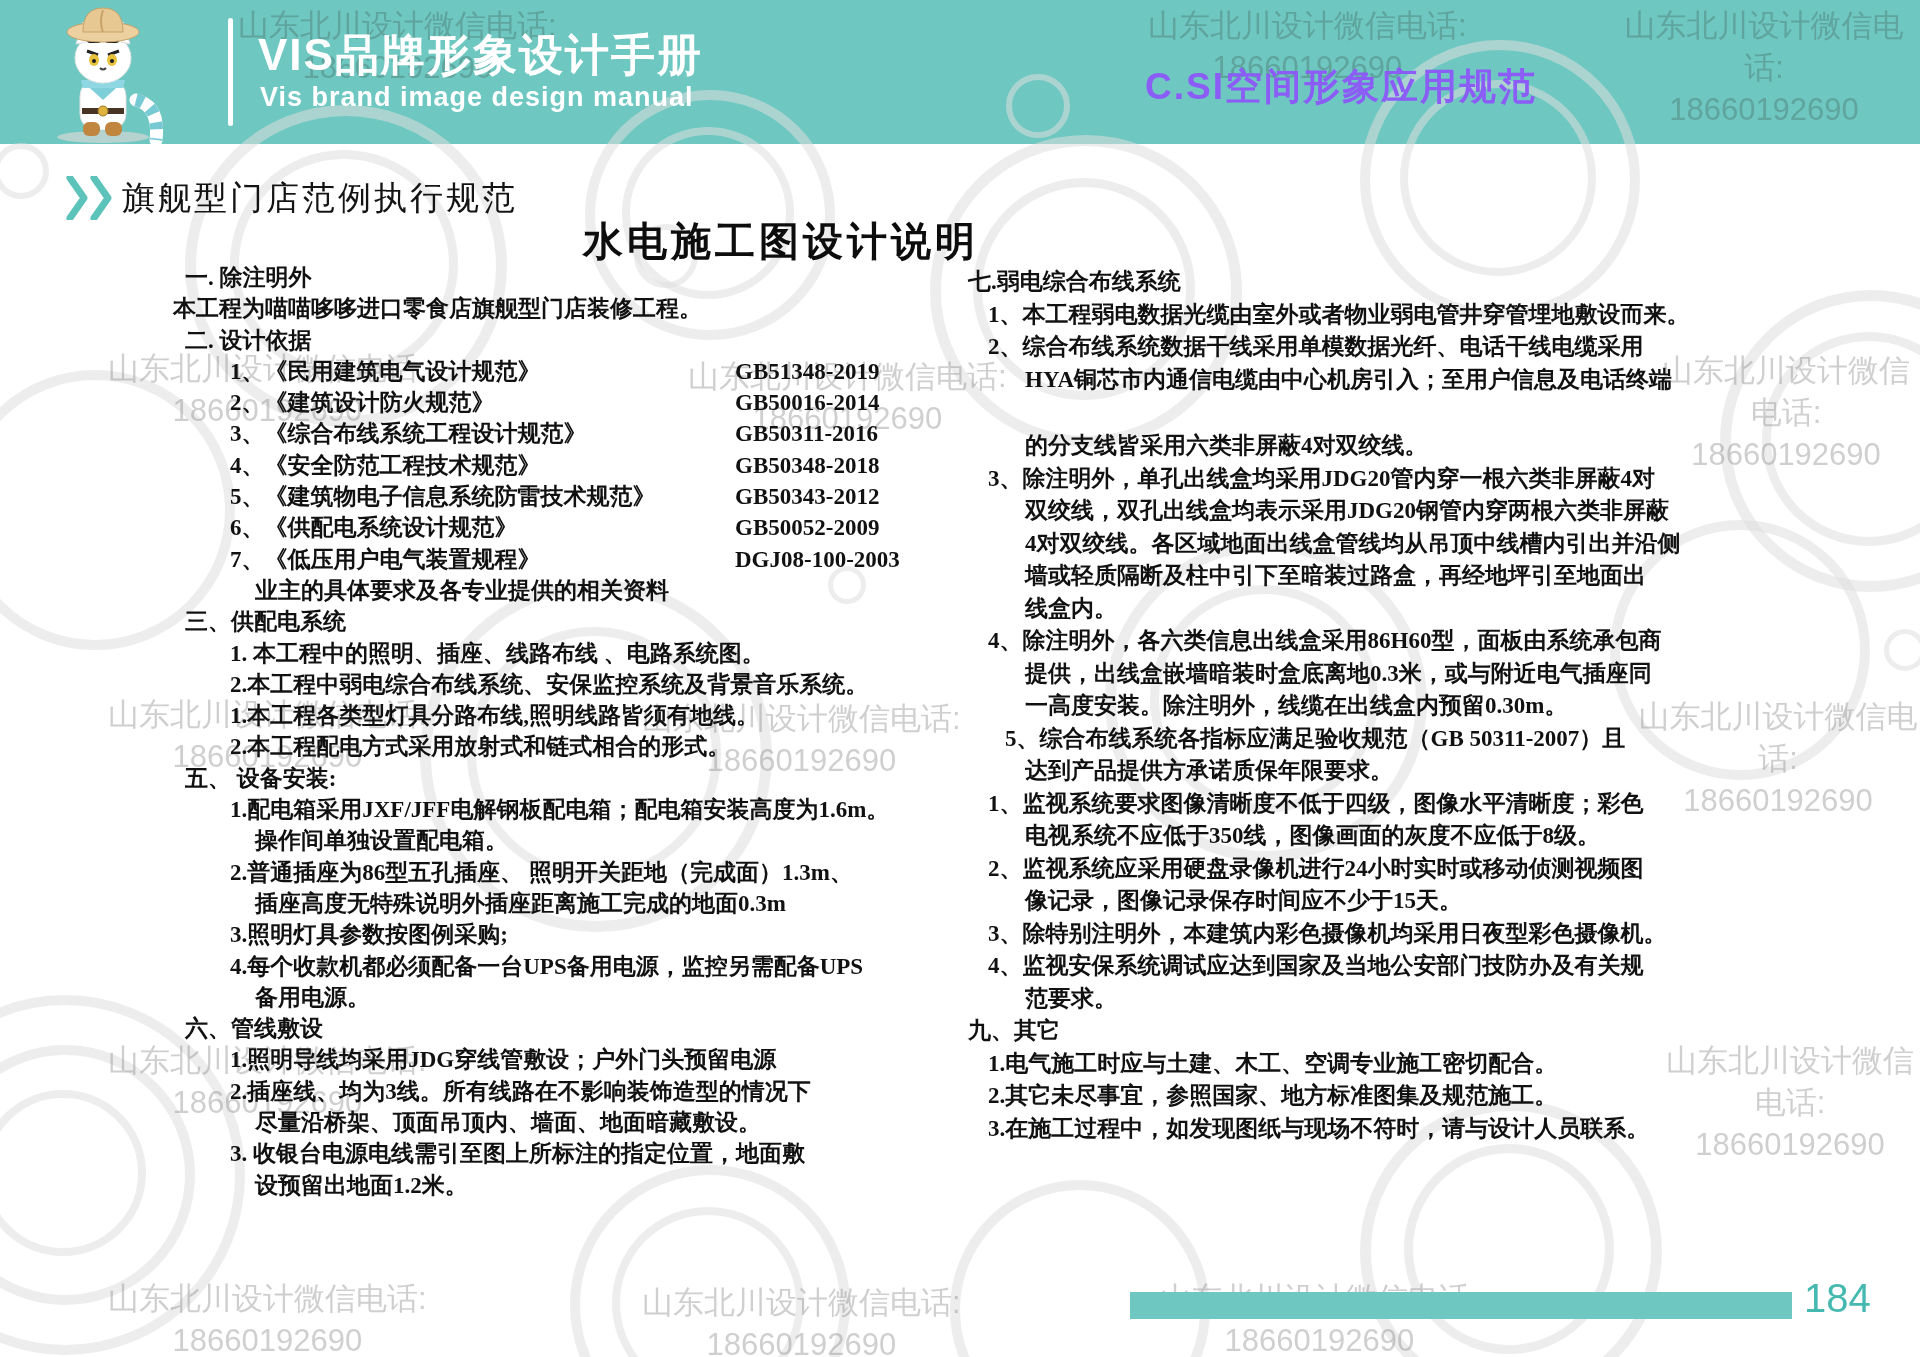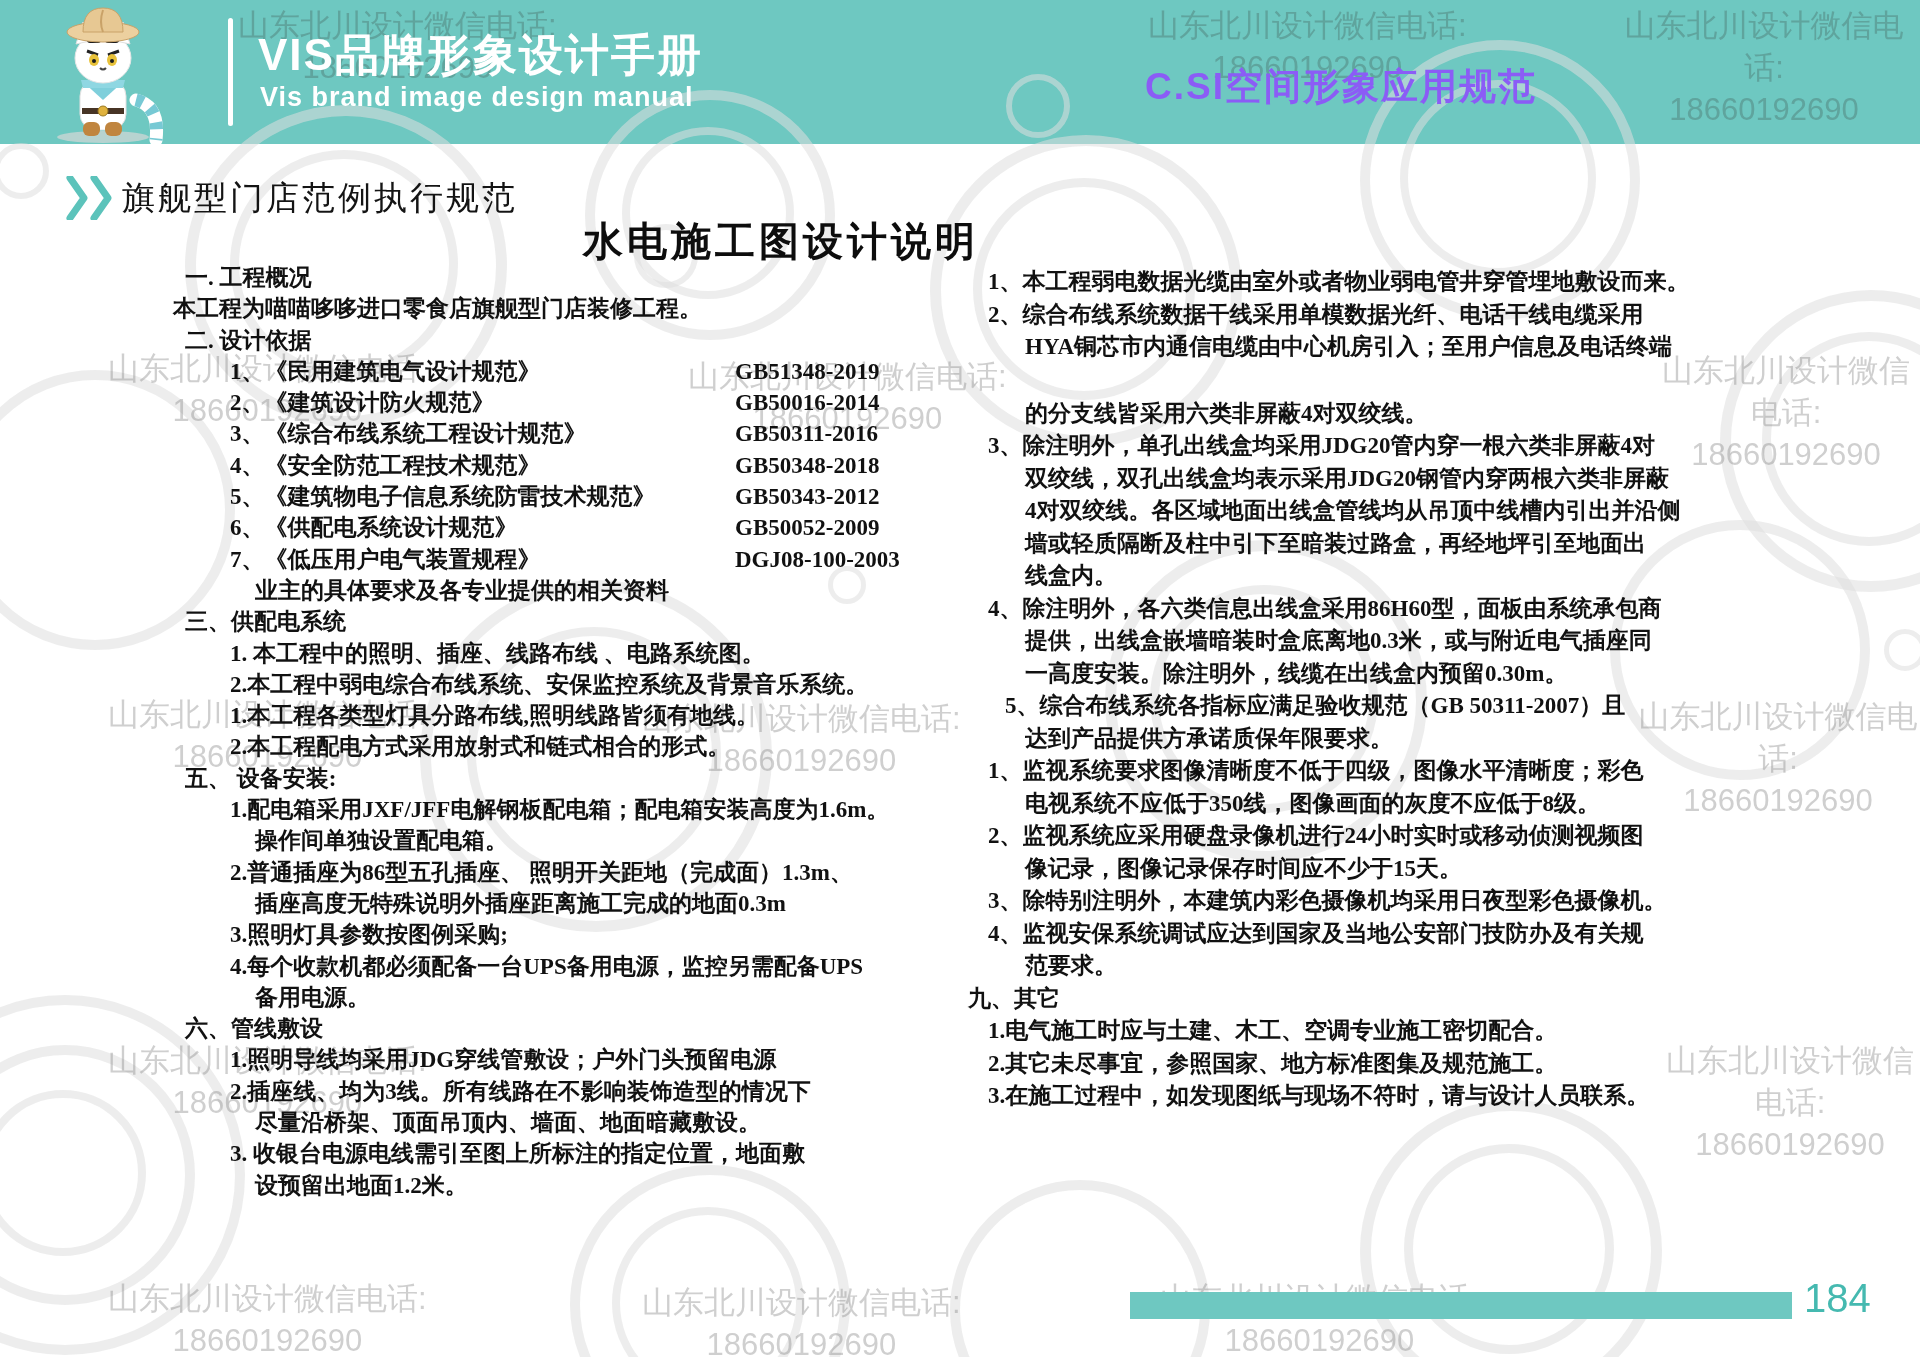--- a/index.html
+++ b/index.html
@@ -200,21 +200,21 @@
     <svg width="52" height="44" viewBox="0 0 52 44">
       <polyline points="4,2 18,22 4,42" fill="none" stroke="#5cc3bb" stroke-width="7" stroke-linecap="round" stroke-linejoin="round"></polyline>
       <polyline points="28,2 42,22 28,42" fill="none" stroke="#5cc3bb" stroke-width="7" stroke-linecap="round" stroke-linejoin="round"></polyline>
     </svg>
   </div>
   <div class="section-heading">旗舰型门店范例执行规范</div>
 
   <div class="doc-title">水电施工图设计说明</div>
 
   <div class="col" id="col-left">
-      <div class="line lh1" style="height: 31.3px; line-height: 31.3px;">一. 工程概况</div>
+      <div class="line lh1" style="height: 31.3px; line-height: 31.3px;">一. 除注明外</div>
       <div class="line lb0" style="height: 31.3px; line-height: 31.3px;">本工程为喵喵哆哆进口零食店旗舰型门店装修工程。</div>
       <div class="line lh1" style="height: 31.3px; line-height: 31.3px;">二. 设计依据</div>
       <div class="line litem" style="height: 31.3px; line-height: 31.3px;">1、《民用建筑电气设计规范》<span class="code">GB51348-2019</span></div>
       <div class="line litem" style="height: 31.3px; line-height: 31.3px;">2、《建筑设计防火规范》<span class="code">GB50016-2014</span></div>
       <div class="line litem" style="height: 31.3px; line-height: 31.3px;">3、《综合布线系统工程设计规范》<span class="code">GB50311-2016</span></div>
       <div class="line litem" style="height: 31.3px; line-height: 31.3px;">4、《安全防范工程技术规范》<span class="code">GB50348-2018</span></div>
       <div class="line litem" style="height: 31.3px; line-height: 31.3px;">5、《建筑物电子信息系统防雷技术规范》<span class="code">GB50343-2012</span></div>
       <div class="line litem" style="height: 31.3px; line-height: 31.3px;">6、《供配电系统设计规范》<span class="code">GB50052-2009</span></div>
       <div class="line litem" style="height: 31.3px; line-height: 31.3px;">7、《低压用户电气装置规程》<span class="code">DGJ08-100-2003</span></div>
       <div class="line lcont" style="height: 31.3px; line-height: 31.3px;">业主的具体要求及各专业提供的相关资料</div>
@@ -232,20 +232,21 @@
       <div class="line litem" style="height: 31.3px; line-height: 31.3px;">4.每个收款机都必须配备一台UPS备用电源，监控另需配备UPS</div>
       <div class="line lcont" style="height: 31.3px; line-height: 31.3px;">备用电源。</div>
       <div class="line lh1" style="height: 31.3px; line-height: 31.3px;">六、管线敷设</div>
       <div class="line litem" style="height: 31.3px; line-height: 31.3px;">1.照明导线均采用JDG穿线管敷设；户外门头预留电源</div>
       <div class="line litem" style="height: 31.3px; line-height: 31.3px;">2.插座线、均为3线。所有线路在不影响装饰造型的情况下</div>
       <div class="line lcont" style="height: 31.3px; line-height: 31.3px;">尽量沿桥架、顶面吊顶内、墙面、地面暗藏敷设。</div>
       <div class="line litem" style="height: 31.3px; line-height: 31.3px;">3. 收银台电源电线需引至图上所标注的指定位置，地面敷</div>
       <div class="line lcont" style="height: 31.3px; line-height: 31.3px;">设预留出地面1.2米。</div>
     </div>
   <div class="col" id="col-right">
+      <div class="line lh1" style="height: 32.5px; line-height: 32.5px;">七.弱电综合布线系统</div>
       <div class="line litem" style="height: 32.5px; line-height: 32.5px;">1、本工程弱电数据光缆由室外或者物业弱电管井穿管埋地敷设而来。</div>
       <div class="line litem" style="height: 32.5px; line-height: 32.5px;">2、综合布线系统数据干线采用单模数据光纤、电话干线电缆采用</div>
       <div class="line lcont" style="height: 32.5px; line-height: 32.5px;">HYA铜芯市内通信电缆由中心机房引入；至用户信息及电话终端</div>
       <div class="line lcont" style="height: 32.5px; line-height: 32.5px; margin-top: 34px;">的分支线皆采用六类非屏蔽4对双绞线。</div>
       <div class="line litem" style="height: 32.5px; line-height: 32.5px;">3、除注明外，单孔出线盒均采用JDG20管内穿一根六类非屏蔽4对</div>
       <div class="line lcont" style="height: 32.5px; line-height: 32.5px;">双绞线，双孔出线盒均表示采用JDG20钢管内穿两根六类非屏蔽</div>
       <div class="line lcont" style="height: 32.5px; line-height: 32.5px;">4对双绞线。各区域地面出线盒管线均从吊顶中线槽内引出并沿侧</div>
       <div class="line lcont" style="height: 32.5px; line-height: 32.5px;">墙或轻质隔断及柱中引下至暗装过路盒，再经地坪引至地面出</div>
       <div class="line lcont" style="height: 32.5px; line-height: 32.5px;">线盒内。</div>
       <div class="line litem" style="height: 32.5px; line-height: 32.5px;">4、除注明外，各六类信息出线盒采用86H60型，面板由系统承包商</div>

